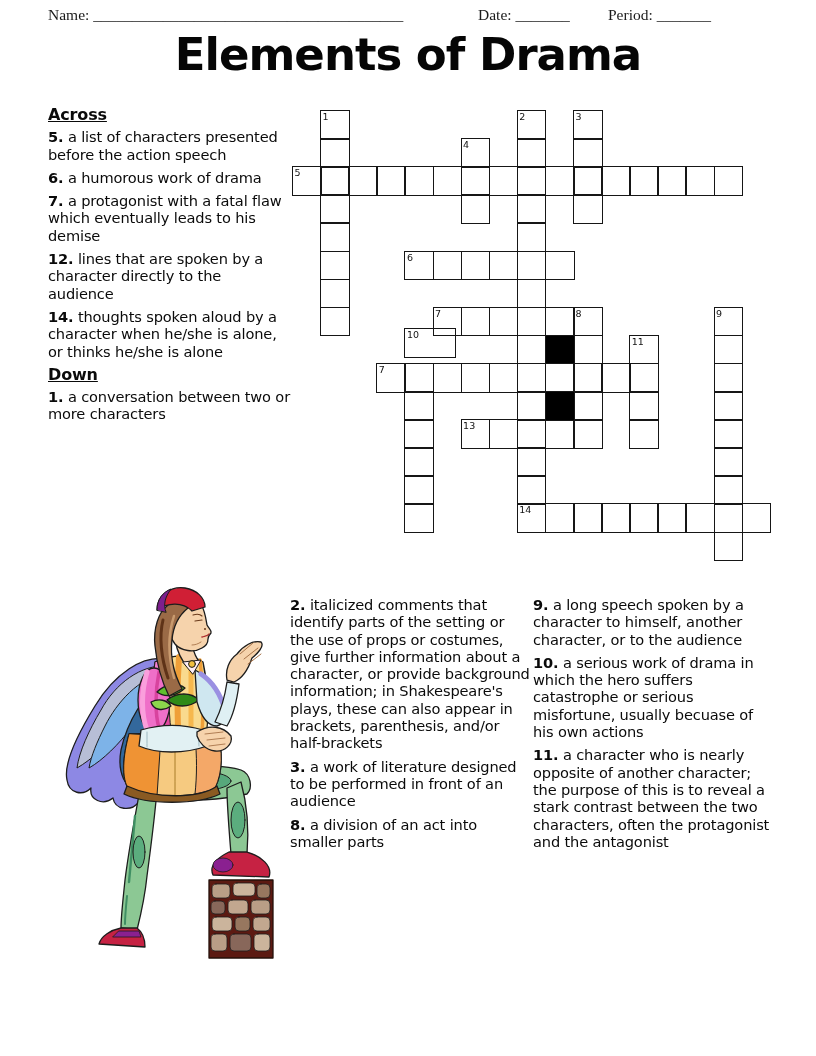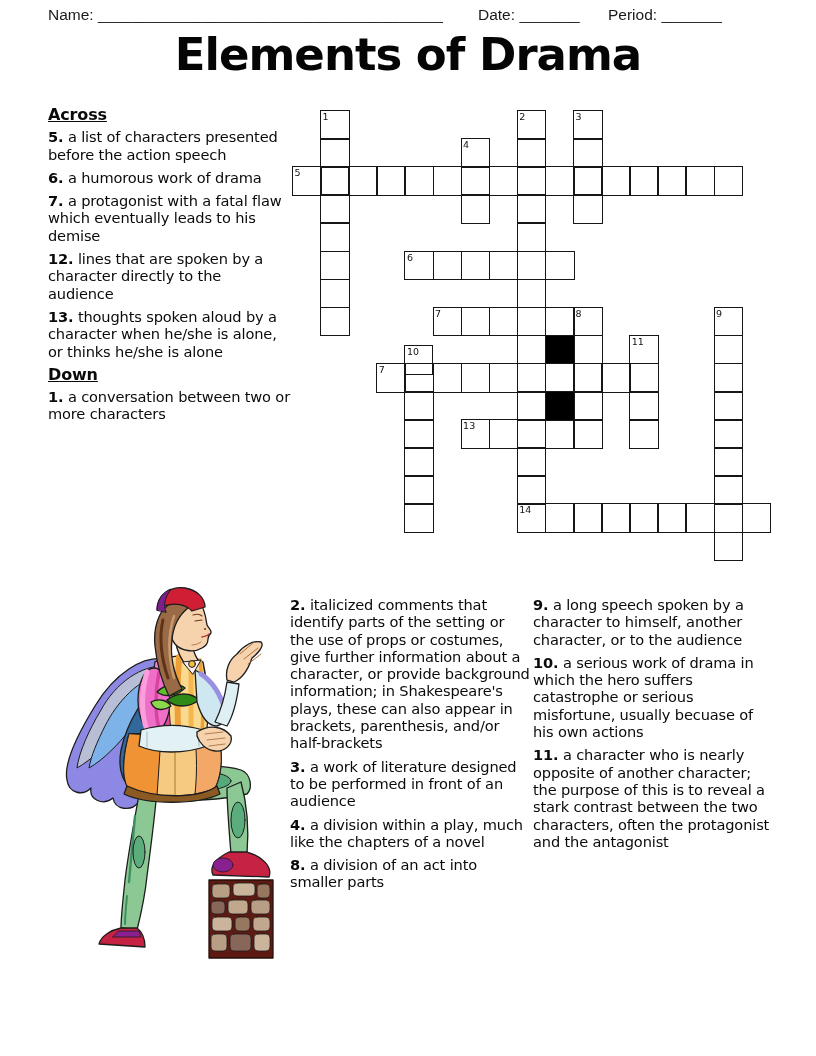--- a/index.html
+++ b/index.html
@@ -1,20 +1,20 @@
 <!DOCTYPE html>
 <html><head>
 <meta charset="utf-8">
 <style>
   html,body{margin:0;padding:0;}
   body{
     width:816px;height:1056px;background:#ffffff;color:#000;
     font-family:"DejaVu Sans",sans-serif;position:relative;overflow:hidden;
   }
-  .hdr-group{position:absolute;top:6px;font-family:Liberation Sans, sans-serif;
+  .hdr-group{position:absolute;top:6px;font-family:Liberation Serif, serif;
     font-size:15.5px;color:#1a1a1a;white-space:nowrap;}
   #g-name{left:48px}
   #g-date{left:478px}
   #g-period{left:608px}
   .hdr-blank{letter-spacing:0;}
   .title{
     position:absolute;top:28px;left:0;width:100%;text-align:center;
     font-size:45px;font-weight:bold;letter-spacing:-1px;color:#050505;
   }
   .cluecol{position:absolute;font-size:14.6px;line-height:17.3px;letter-spacing:-0.15px;color:#0a0a0a;}
@@ -55,21 +55,21 @@
 
 <div class="title">Elements of Drama</div>
 
 <div class="cluecol" id="col-left">
   <div class="clue-hdr">Across</div>
   <div>
       <div class="clue"><b class="clue-num">5.</b><span> a list of characters presented before the action speech</span></div>
       <div class="clue"><b class="clue-num">6.</b><span> a humorous work of drama</span></div>
       <div class="clue"><b class="clue-num">7.</b><span> a protagonist with a fatal flaw which eventually leads to his demise</span></div>
       <div class="clue"><b class="clue-num">12.</b><span> lines that are spoken by a character directly to the audience</span></div>
-      <div class="clue"><b class="clue-num">13.</b><span> thoughts spoken aloud by a character when he/she is alone, or thinks he/she is alone</span></div>
+      <div class="clue"><b class="clue-num">14.</b><span> thoughts spoken aloud by a character when he/she is alone, or thinks he/she is alone</span></div>
     </div>
   <div class="clue-hdr" id="down-hdr">Down</div>
   <div>
       <div class="clue"><b class="clue-num">1.</b><span> a conversation between two or more characters</span></div>
     </div>
 </div>
 
 <div id="grid">
     <div class="cell" style="left: 28.1px; top: 0px; width: 29.7px; height: 29.7px;">
       <span class="num">1</span>
@@ -154,21 +154,21 @@
       <span class="num">9</span>
     </div>
     <div class="cell" style="left: 421.5px; top: 224.8px; width: 29.7px; height: 29.7px;"></div>
     <div class="cell" style="left: 421.5px; top: 252.9px; width: 29.7px; height: 29.7px;"></div>
     <div class="cell" style="left: 421.5px; top: 281px; width: 29.7px; height: 29.7px;"></div>
     <div class="cell" style="left: 421.5px; top: 309.1px; width: 29.7px; height: 29.7px;"></div>
     <div class="cell" style="left: 421.5px; top: 337.2px; width: 29.7px; height: 29.7px;"></div>
     <div class="cell" style="left: 421.5px; top: 365.3px; width: 29.7px; height: 29.7px;"></div>
     <div class="cell" style="left: 421.5px; top: 393.4px; width: 29.7px; height: 29.7px;"></div>
     <div class="cell" style="left: 421.5px; top: 421.5px; width: 29.7px; height: 29.7px;"></div>
-    <div class="cell" style="left: 112.4px; top: 235px; width: 29px; height: 29.7px;">
+    <div class="cell" style="left: 112.4px; top: 218px; width: 52px; height: 29.7px;">
       <span class="num">10</span>
     </div>
     <div class="cell" style="left: 112.4px; top: 252.9px; width: 29.7px; height: 29.7px;"></div>
     <div class="cell" style="left: 112.4px; top: 281px; width: 29.7px; height: 29.7px;"></div>
     <div class="cell" style="left: 112.4px; top: 309.1px; width: 29.7px; height: 29.7px;"></div>
     <div class="cell" style="left: 112.4px; top: 337.2px; width: 29.7px; height: 29.7px;"></div>
     <div class="cell" style="left: 112.4px; top: 365.3px; width: 29.7px; height: 29.7px;"></div>
     <div class="cell" style="left: 112.4px; top: 393.4px; width: 29.7px; height: 29.7px;"></div>
     <div class="cell" style="left: 337.2px; top: 224.8px; width: 29.7px; height: 29.7px;">
       <span class="num">11</span>
@@ -305,20 +305,19 @@
     <path d="M119,32 C113,50 113,72 119,94" stroke="#c99a6e" stroke-width="2.4" fill="none"></path>
 
     <path d="M102,26 C102,11 116,2 130,4 C142,6 150,14 150,23 L137,27 C127,17 112,19 102,26 Z" fill="#d01f35"></path>
     <path d="M102,26 C102,15 108,8 116,5 C110,13 108,21 111,28 Z" fill="#7c1f8c" stroke-width="1"></path>
   </g>
 </svg>
 
 <div class="cluecol" id="col-mid">
     <div class="clue"><b class="clue-num">2.</b><span> italicized comments that identify parts of the setting or the use of props or costumes, give further information about a character, or provide background information; in Shakespeare's plays, these can also appear in brackets, parenthesis, and/or half-brackets</span></div>
     <div class="clue"><b class="clue-num">3.</b><span> a work of literature designed to be performed in front of an audience</span></div>
-    <div class="clue"><b class="clue-num">4.</b><span> a division within a play, much like the chapters of a novel</span></div>
     <div class="clue"><b class="clue-num">8.</b><span> a division of an act into smaller parts</span></div>
   </div>
 <div class="cluecol" id="col-right">
     <div class="clue"><b class="clue-num">9.</b><span> a long speech spoken by a character to himself, another character, or to the audience</span></div>
     <div class="clue"><b class="clue-num">10.</b><span> a serious work of drama in which the hero suffers catastrophe or serious misfortune, usually becuase of his own actions</span></div>
     <div class="clue"><b class="clue-num">11.</b><span> a character who is nearly opposite of another character; the purpose of this is to reveal a stark contrast between the two characters, often the protagonist and the antagonist</span></div>
   </div>
 
 </body></html>

